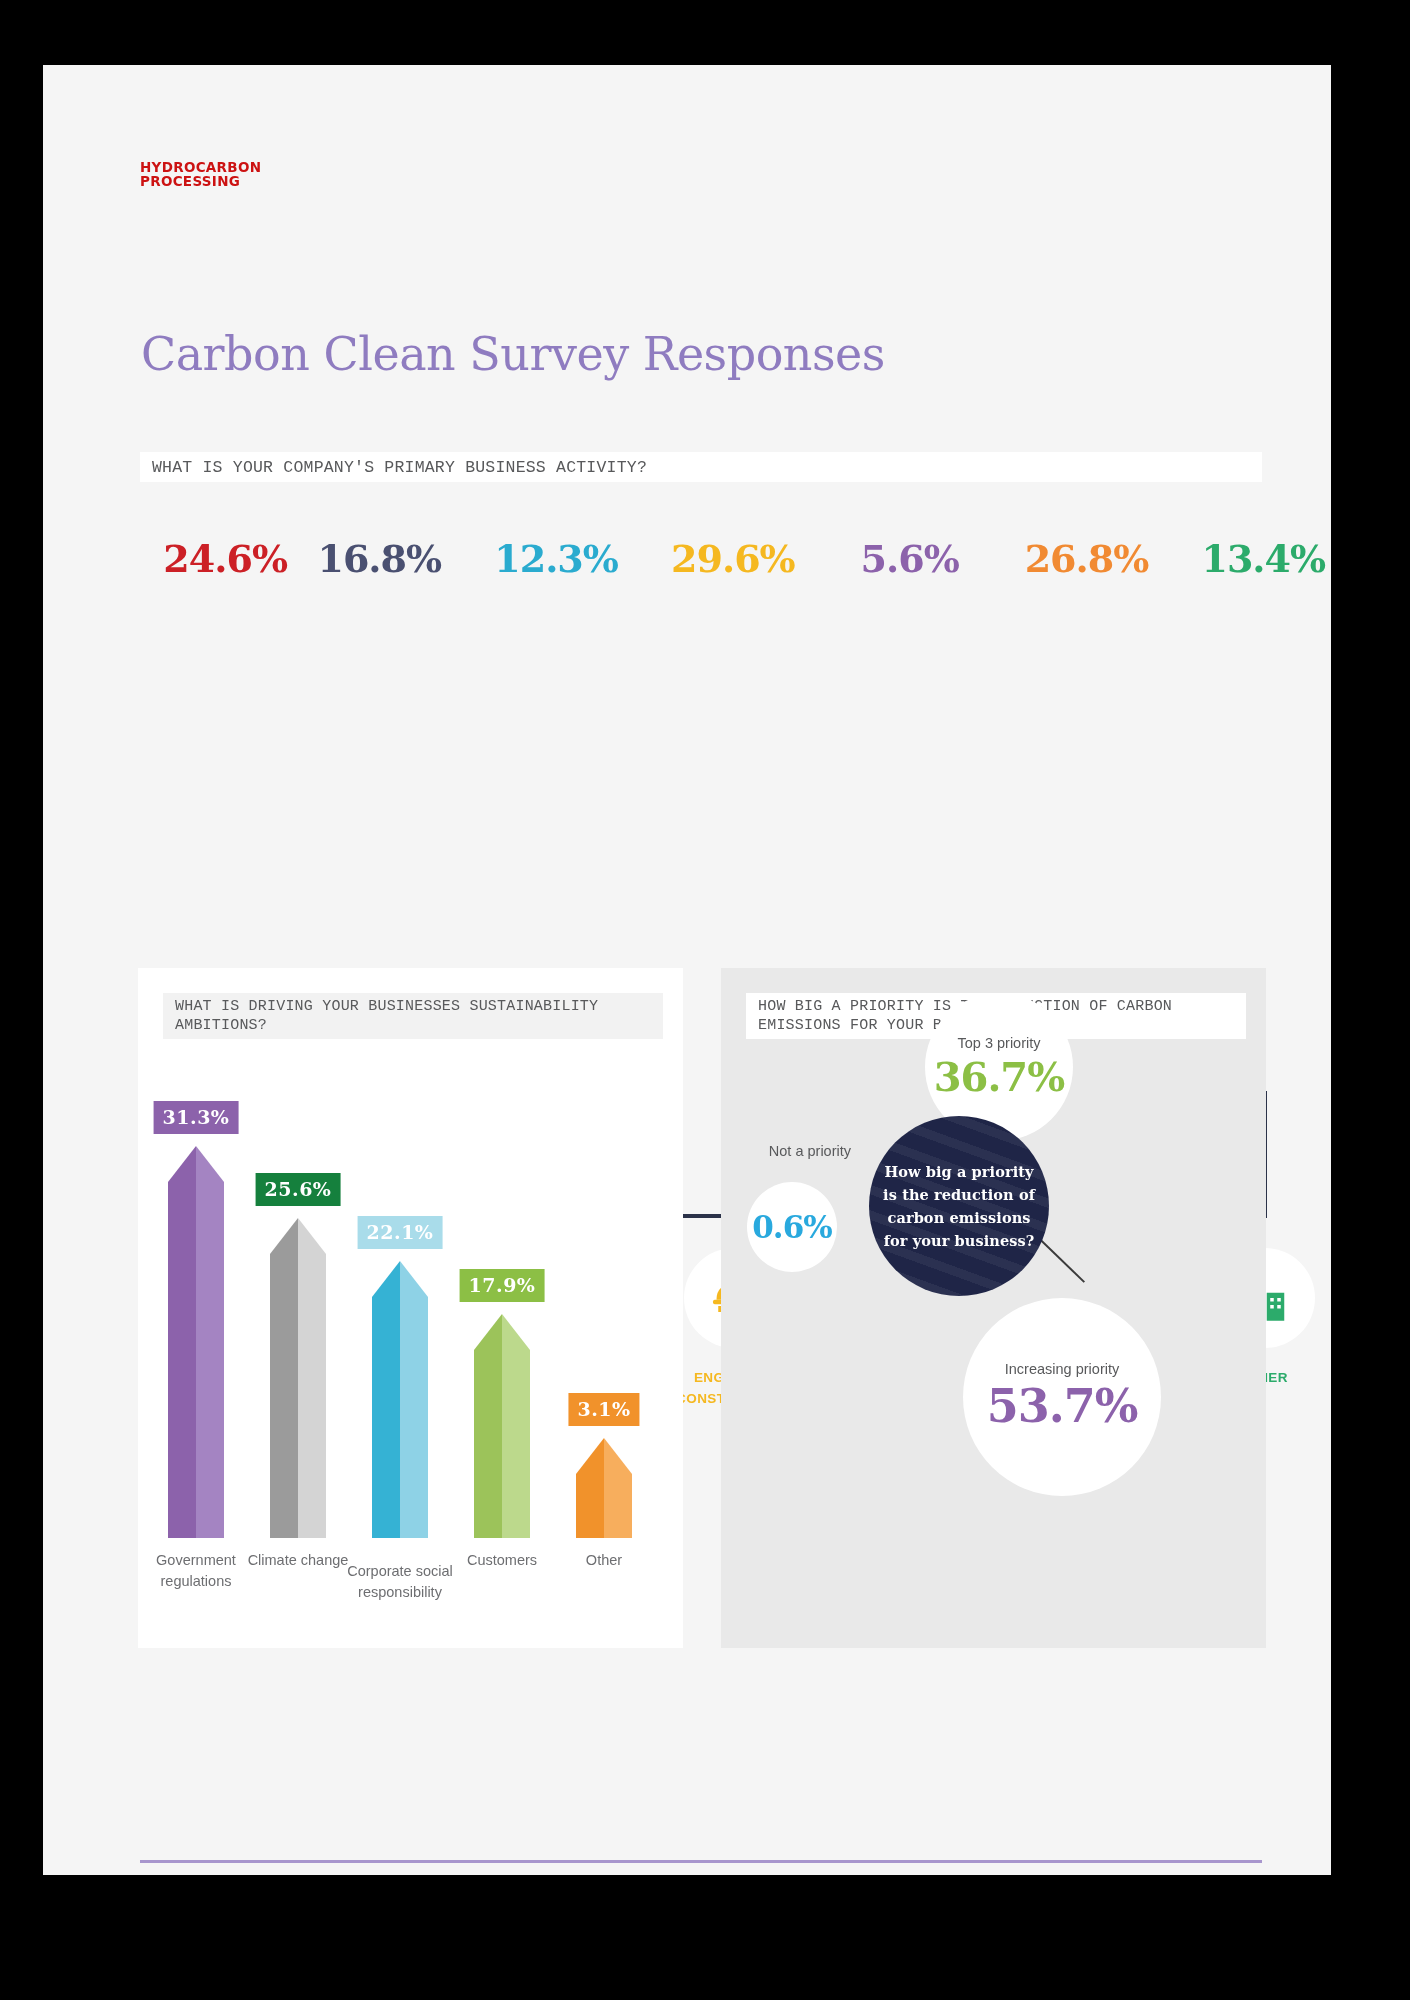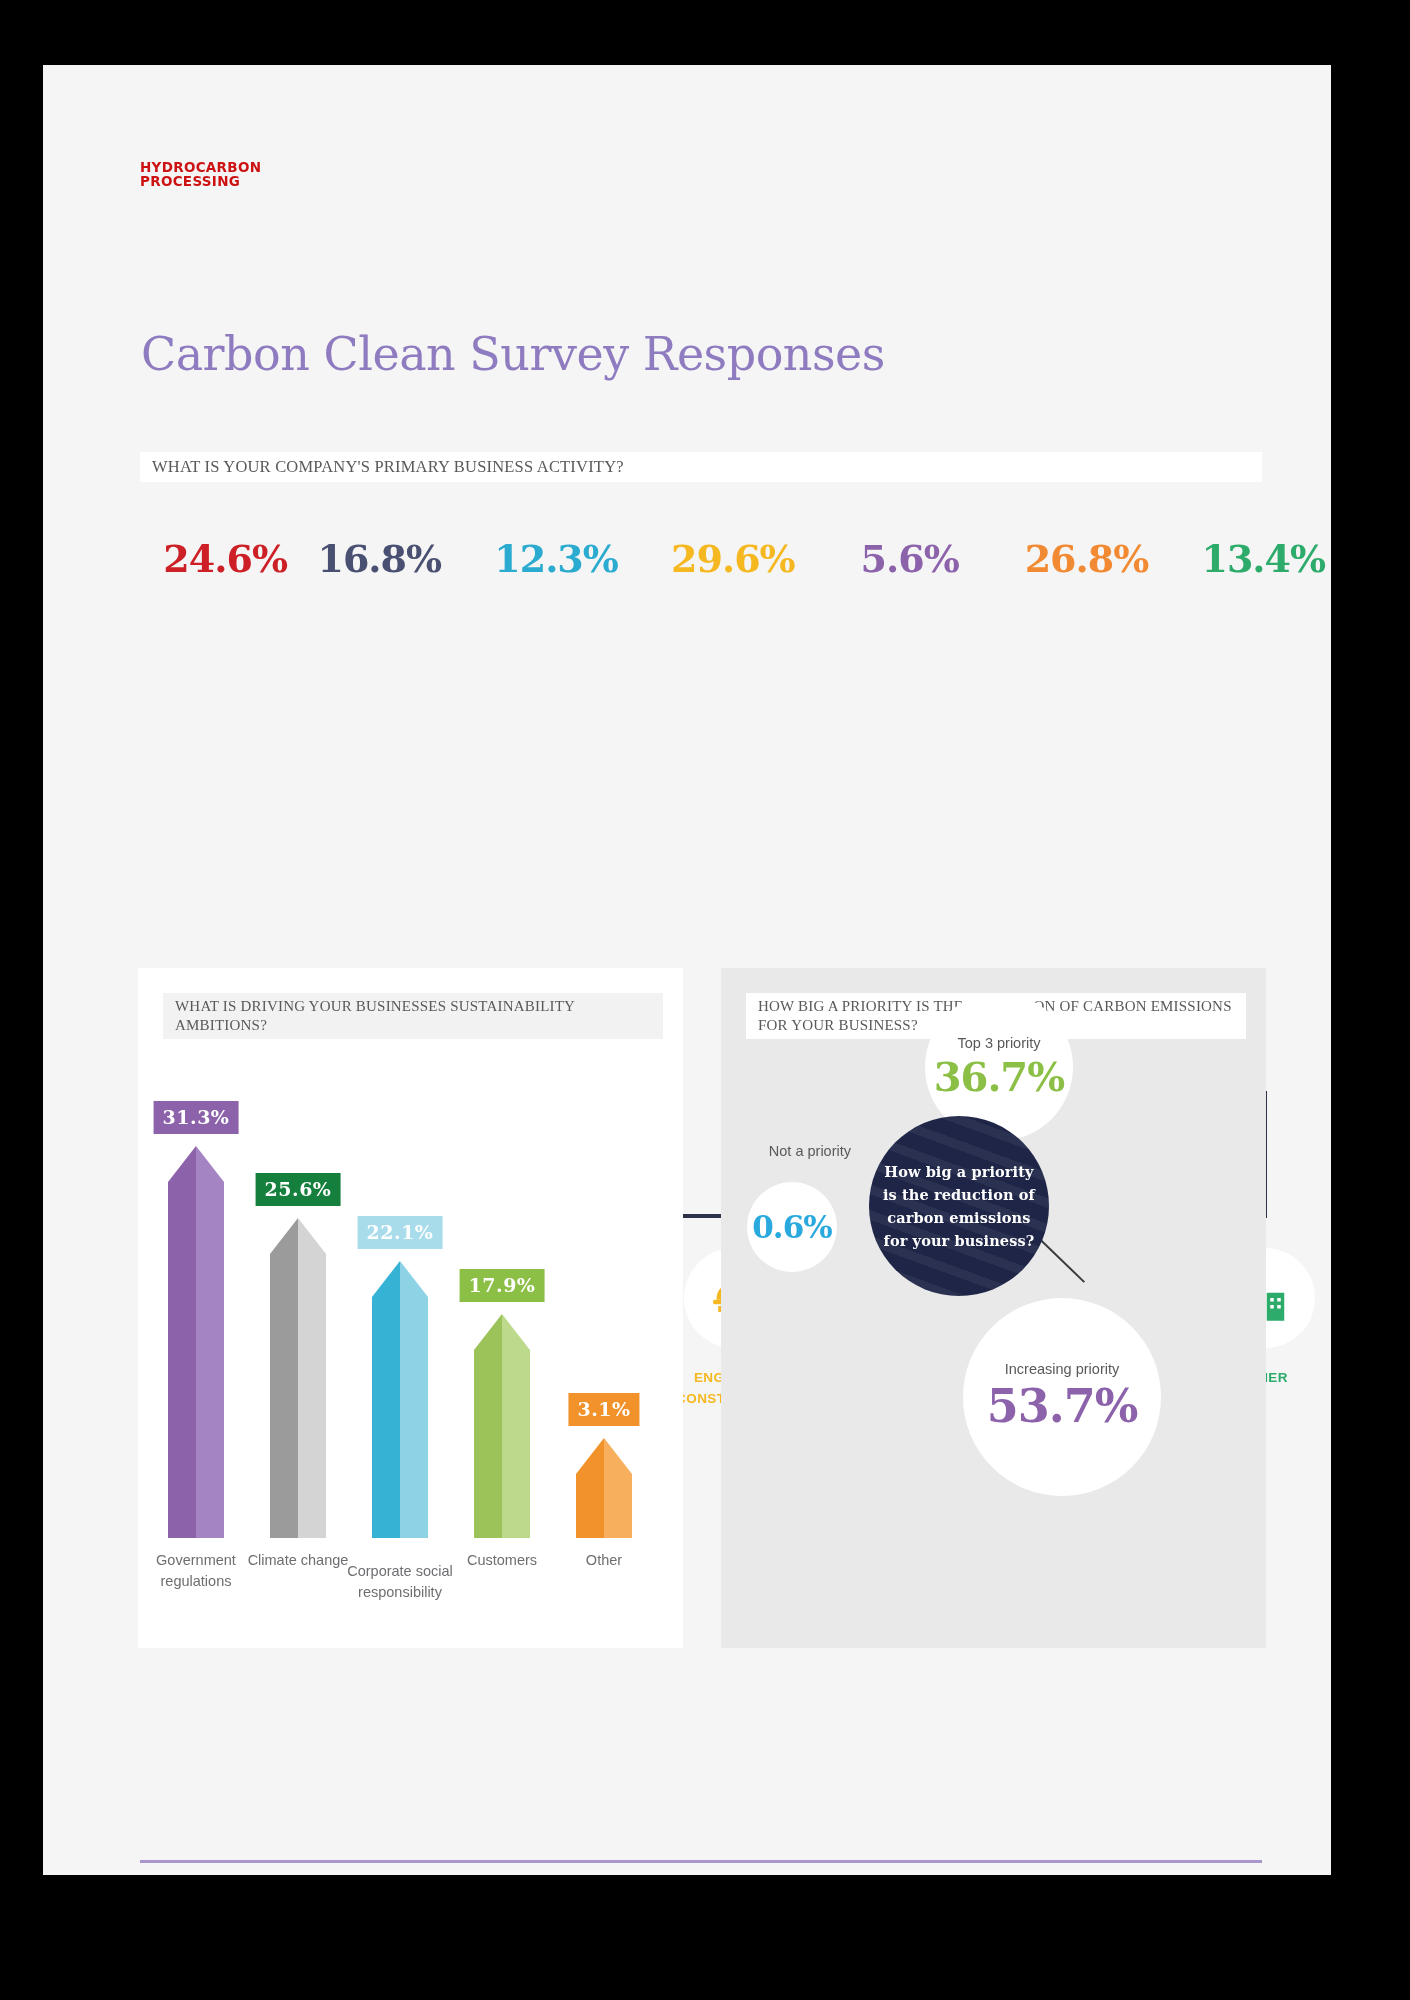--- a/index.html
+++ b/index.html
@@ -42,21 +42,21 @@
   
   .qbar {
     position: absolute;
     background: #ffffff;
     display: flex; align-items: center;
   }
   .qbar-text {
     font-size: 16.5px; font-weight: 500;
     color: #58595b;
     letter-spacing: .2px;
-    font-family: Liberation Serif, serif;
+    font-family: Liberation Mono, monospace;
   }
   #q1-bar { left: 97px; top: 387px; width: 1122px; height: 30px; padding-left: 12px; }
 
   
   .stats-row {
     position: absolute; left: 70px; top: 470px;
     width: 1185px; height: 420px;
   }
   .stat-col {
     position: absolute; top: 0;
@@ -156,21 +156,21 @@
   }
   .bub-value {
     font-family: "DejaVu Serif", serif;
     font-weight: bold;
     letter-spacing: -1px;
     white-space: nowrap;
   }
   .center-bubble {
     position: absolute; border-radius: 50%;
     background: #1f2547;
-    display: flex; align-items: center; justify-content: flex-start;
+    display: flex; align-items: center; justify-content: flex-end;
     text-align: center;
     overflow: hidden;
   }
   .center-bubble .stripes {
     position: absolute; inset: 0;
     background: repeating-linear-gradient(20deg,
       rgba(255,255,255,0.055) 0px, rgba(255,255,255,0.055) 9px,
       rgba(255,255,255,0) 9px, rgba(255,255,255,0) 24px);
   }
   .center-text {

